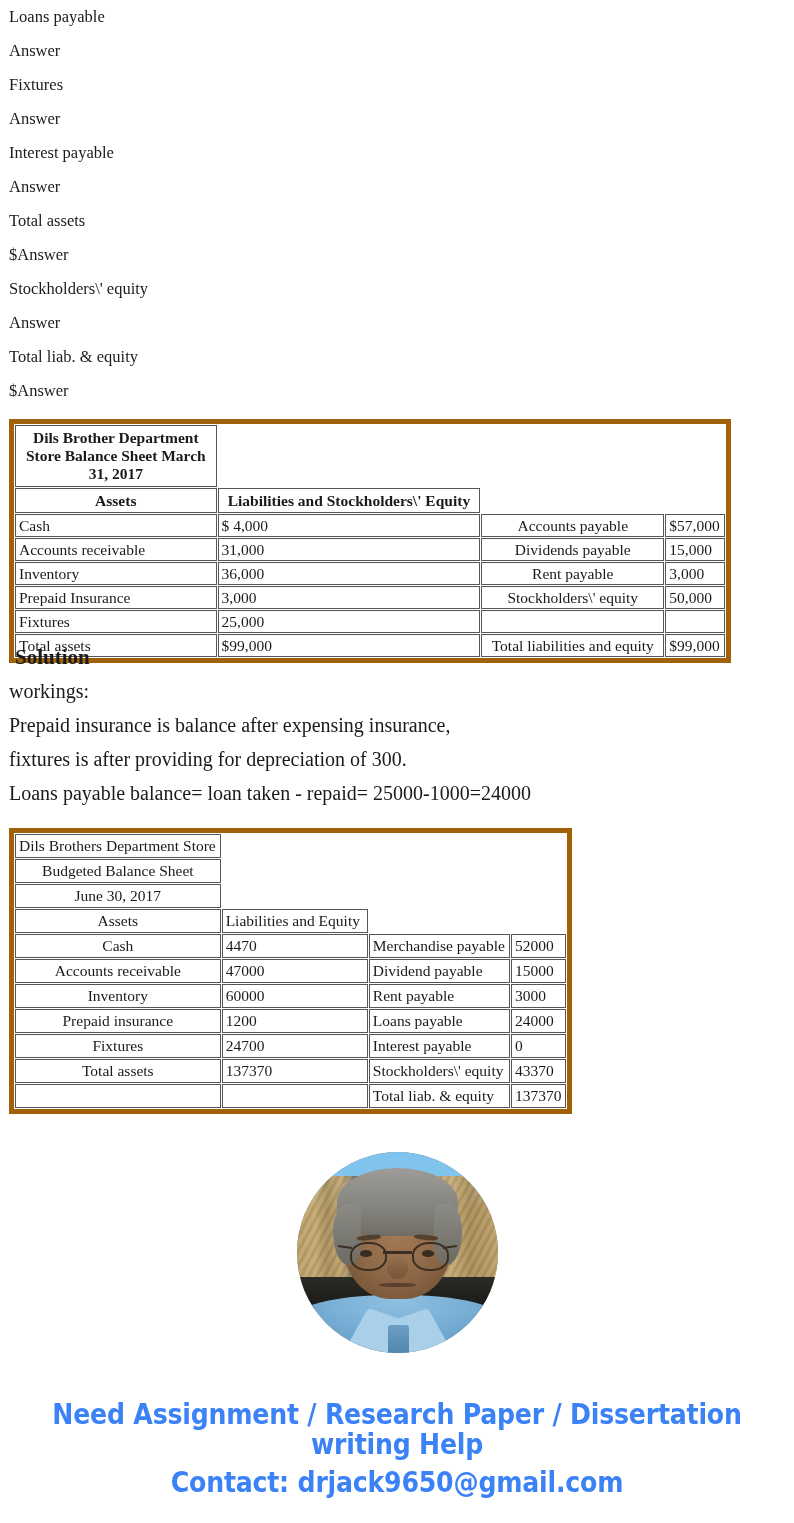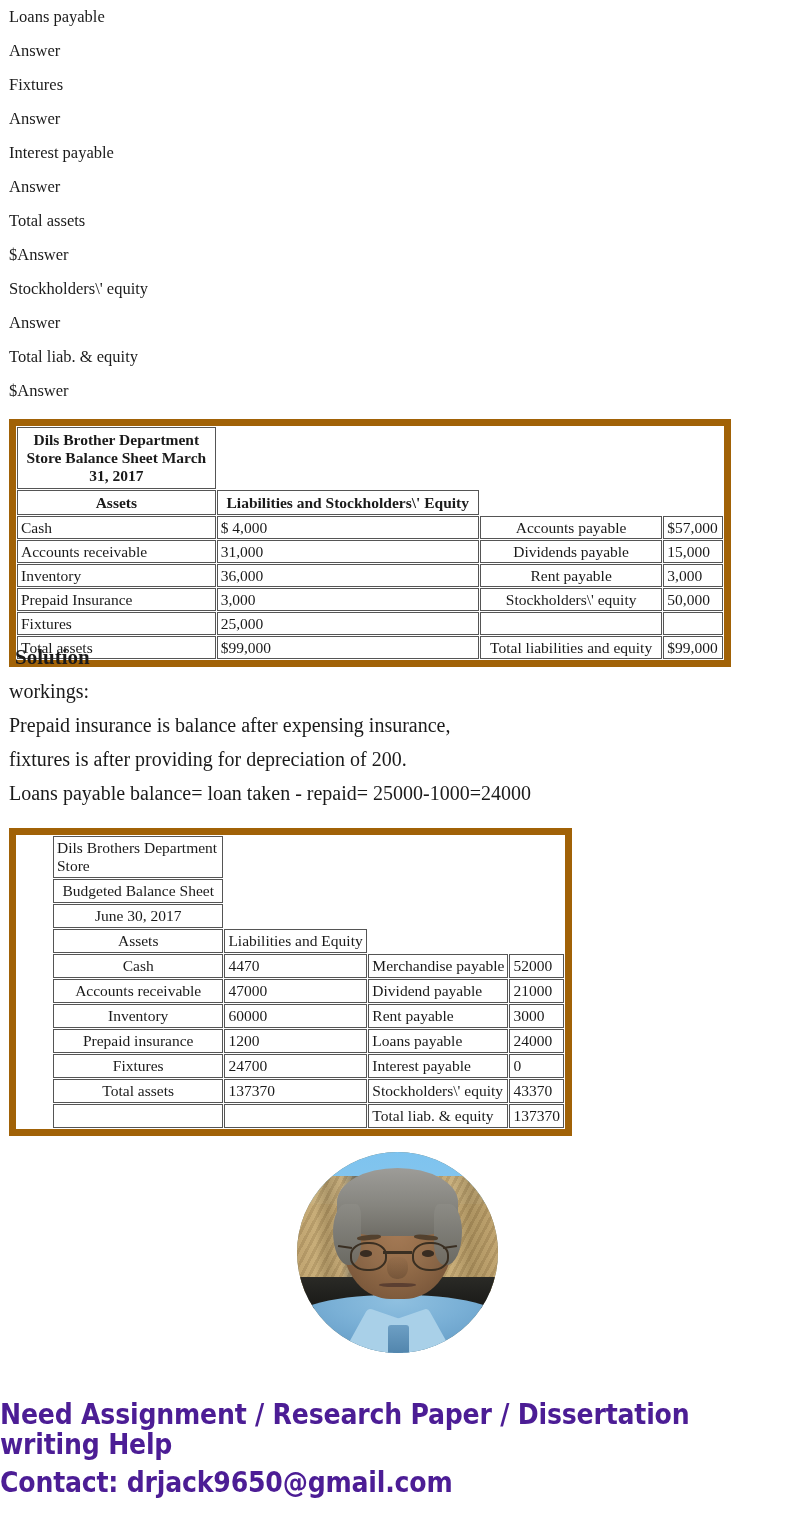--- a/index.html
+++ b/index.html
@@ -32,21 +32,21 @@
     color: #1b1b1b;
     white-space: pre;
   }
 
   
   .bs-table {
     position: absolute;
     border-collapse: separate;
     border-spacing: 1px;
     background: #ffffff;
-    border: 7px solid #a16207;
+    border: 5px solid #a16207;
   }
   .bs-table td {
     border: 1px solid #555555;
     font-size: 15.5px;
     line-height: 17px;
     padding: 2px 3px;
     vertical-align: top;
     background: #ffffff;
     white-space: nowrap;
   }
@@ -77,21 +77,20 @@
   #table-balance-sheet .c1 { width: 207px; }
   #table-balance-sheet .c2 { width: 255px; }
   #table-balance-sheet .c3 { width: 178px; text-align: center; }
   #table-balance-sheet .c4 { width: 52px; }
 
   
   #table-budgeted {
     left: 9px;
     top: 828px;
     width: 563px;
-    padding-left: 36px;
   }
   #table-budgeted td {
     font-size: 15.5px;
     line-height: 18px;
     padding: 2px 3px;
   }
   #table-budgeted .b1 { width: 196px; white-space: normal; }
   #table-budgeted .b2 { width: 137px; }
   #table-budgeted .b3 { width: 131px; }
   #table-budgeted .b4 { width: 43px; }
@@ -254,24 +253,24 @@
     position: absolute; left: 41%; top: 65%; width: 18%; height: 2.4%;
     background: #5b3f31; border-radius: 40%;
   }
 
   
   #footer-block {
     position: absolute;
     left: 0;
     top: 1400px;
     width: 794px;
-    text-align: left;
+    text-align: center;
     font-family: "DejaVu Sans Condensed", "Liberation Sans Narrow", "Liberation Sans", sans-serif;
     font-weight: bold;
-    color: #4c1d95;
+    color: #3b82f6;
   }
   .footer-line {
     font-size: 28px;
     line-height: 30px;
     letter-spacing: -0.2px;
   }
   .footer-line.l3 { margin-top: 8px; }
 </style>
 </head>
 <body>
@@ -340,21 +339,21 @@
       <td class="c3">Total liabilities and equity</td>
       <td class="c4">$99,000</td>
     </tr>
   </tbody>
 </table>
 
 <div id="solution-block">
   <div class="sol-heading">Solution</div>
   <div class="sol-line">workings:</div>
   <div class="sol-line">Prepaid insurance is balance after expensing insurance,</div>
-  <div class="sol-line">fixtures is after providing for depreciation of 200.</div>
+  <div class="sol-line">fixtures is after providing for depreciation of 300.</div>
   <div class="sol-line">Loans payable balance= loan taken - repaid= 25000-1000=24000</div>
 </div>
 
 <table class="bs-table" id="table-budgeted">
   <tbody>
     <tr>
       <td class="b1">Dils Brothers Department Store</td>
       <td class="blank" colspan="3"></td>
     </tr>
     <tr>
@@ -373,21 +372,21 @@
     <tr>
       <td class="b1 nowrap-cell">Cash</td>
       <td class="b2">4470</td>
       <td class="b3">Merchandise payable</td>
       <td class="b4">52000</td>
     </tr>
     <tr>
       <td class="b1 nowrap-cell">Accounts receivable</td>
       <td class="b2">47000</td>
       <td class="b3">Dividend payable</td>
-      <td class="b4">21000</td>
+      <td class="b4">15000</td>
     </tr>
     <tr>
       <td class="b1 nowrap-cell">Inventory</td>
       <td class="b2">60000</td>
       <td class="b3">Rent payable</td>
       <td class="b4">3000</td>
     </tr>
     <tr>
       <td class="b1 nowrap-cell">Prepaid insurance</td>
       <td class="b2">1200</td>

